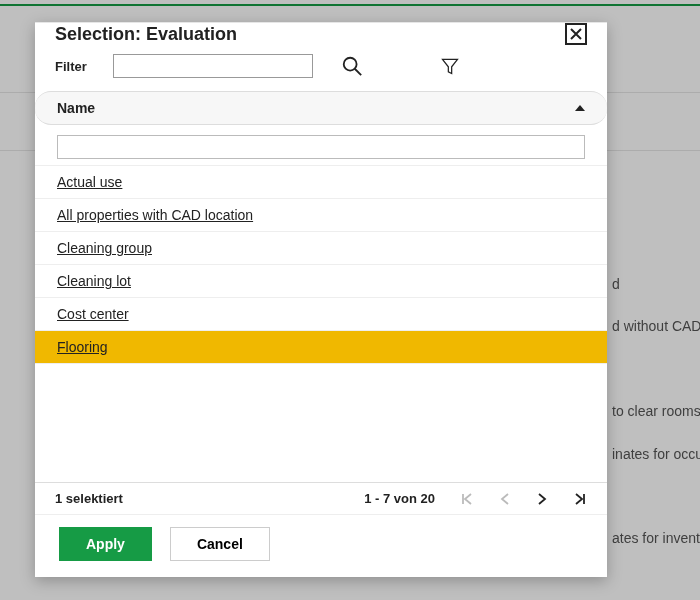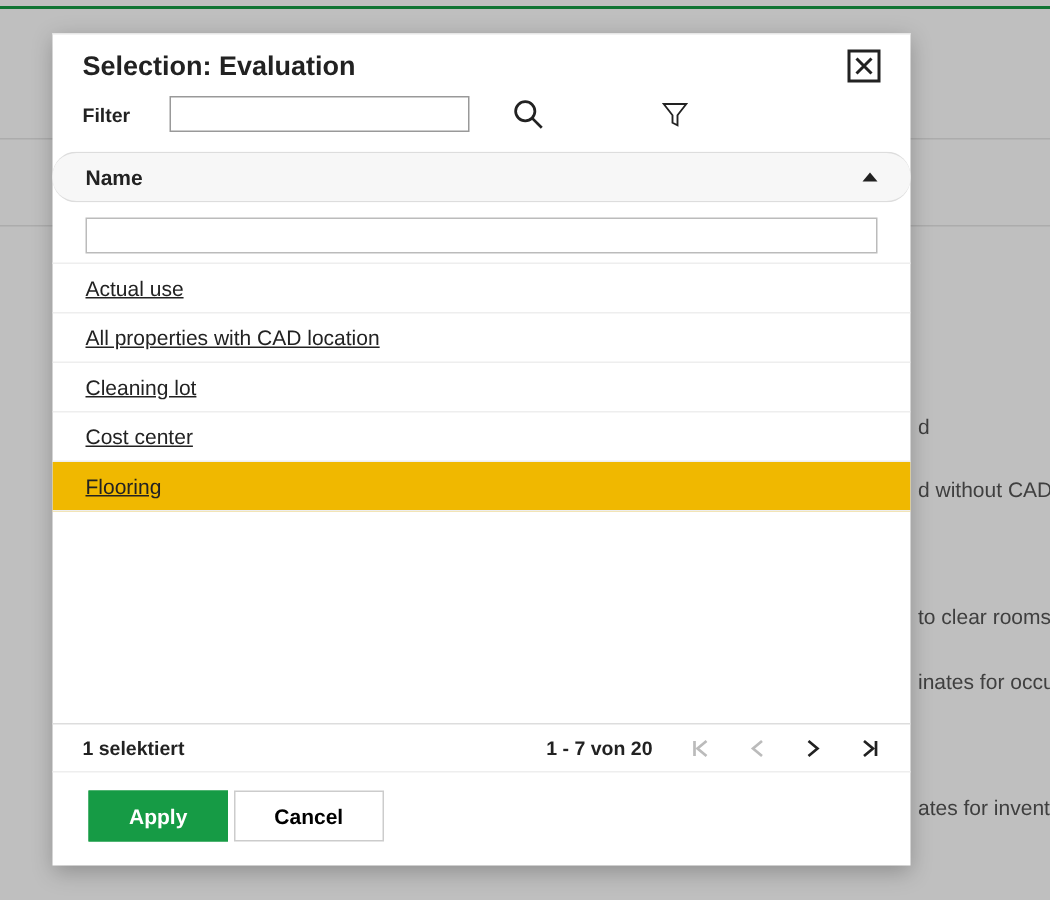--- a/index.html
+++ b/index.html
@@ -6,21 +6,21 @@
   html, body { margin: 0; padding: 0; font-family: "Segoe UI", Arial, sans-serif; font-size: 14px; color: #222; }
   .viewport { width: 700px; height: 600px; position: relative; overflow: hidden; background: #fff; }
   
   .bg-line { position: absolute; color: #555; font-size: 14px; white-space: nowrap; }
   .bg-topbar { position: absolute; top: 0; left: 0; right: 0; height: 6px; border-bottom: 2px solid #169b45; }
   .bg-sep { position: absolute; left: 0; right: 0; height: 1px; background: #e6e6e6; }
   .overlay { position: absolute; inset: 0; background: rgba(0,0,0,0.25); }
   
   .dialog { position: absolute; top: 22px; left: 35px; width: 572px; height: 555px; background: #fff; box-shadow: 0 4px 14px rgba(0,0,0,0.25); display: flex; flex-direction: column; }
   .thin-border { height: 1px; background: #e6e6e6; }
-  .dlg-head { display: flex; align-items: center; justify-content: space-between; padding: 10px 20px 6px 20px; }
+  .dlg-head { display: flex; align-items: center; justify-content: space-between; padding: 0 20px 6px 20px; }
   .dlg-title { font-weight: 700; font-size: 18px; }
   .close-btn { width: 22px; height: 22px; border: 2px solid #222; display: flex; align-items: center; justify-content: center; cursor: pointer; }
   .close-btn svg { width: 12px; height: 12px; }
   .filter-row { display: flex; align-items: center; gap: 26px; padding: 2px 20px 12px 20px; }
   .filter-label { font-weight: 600; font-size: 13px; }
   .filter-input { width: 200px; height: 24px; border: 1px solid #999; padding: 2px 6px; font-size: 13px; }
   .icon-btn { width: 26px; height: 26px; display: flex; align-items: center; justify-content: center; cursor: pointer; }
   .funnel-spacer { width: 20px; }
   .col-head { display: flex; align-items: center; justify-content: space-between; background: #f7f7f7; border-top: 1px solid #ddd; border-bottom: 1px solid #ddd; padding: 8px 22px; border-radius: 16px; }
   .col-head-label { font-weight: 700; }
@@ -29,21 +29,21 @@
   .filter-cell input { width: 100%; height: 24px; border: 1px solid #bbb; padding: 2px 6px; font-size: 13px; }
   .list { flex: 1; overflow: hidden; text-decoration: underline; }
   .row { padding: 8px 22px; border-bottom: 1px solid #eee; cursor: pointer; font-size: 14px; }
   .row.sel { background: #f0b800; }
   .footer-sel { display: flex; align-items: flex-start; justify-content: space-between; padding: 8px 20px; border-top: 1px solid #ddd; }
   .sel-count { font-weight: 700; font-size: 13px; }
   .pager { display: flex; align-items: center; gap: 25px; }
   .page-range { font-weight: 700; font-size: 13px; }
   .pager-btn { cursor: pointer; display: flex; align-items: center; }
   .pager-btn.disabled { color: #bbb; cursor: default; }
-  .footer-btns { display: flex; align-items: center; gap: 4px; padding: 12px 24px 16px 24px; border-top: 1px solid #eee; }
+  .footer-btns { display: flex; align-items: center; gap: 18px; padding: 12px 24px 16px 24px; border-top: 1px solid #eee; }
   .btn { height: 34px; padding: 0 26px; font-weight: 700; font-size: 14px; border: 1px solid #ccc; background: #fff; cursor: pointer; }
   .btn.primary { background: #169b45; border-color: #169b45; color: #fff; }
 </style>
 </head>
 <body>
 
 <div class="viewport">
 
   <div class="bg-topbar"></div>
   <div class="bg-sep" style="top:92px;"></div>
@@ -91,20 +91,21 @@
       <span class="sort-arrow"></span>
     </div>
 
     <div class="filter-cell">
       <input value="" style="">
     </div>
 
     <div class="list" id="row-list">
         <div class="row">Actual use</div>
         <div class="row">All properties with CAD location</div>
+        <div class="row">Cleaning group</div>
         <div class="row">Cleaning lot</div>
         <div class="row">Cost center</div>
         <div class="row sel">Flooring</div>
       </div>
 
     <div class="footer-sel">
       <div class="sel-count">1 selektiert</div>
       <div class="pager">
         <div class="page-range">1 - 7 von 20</div>
         <div class="pager-btn disabled">

